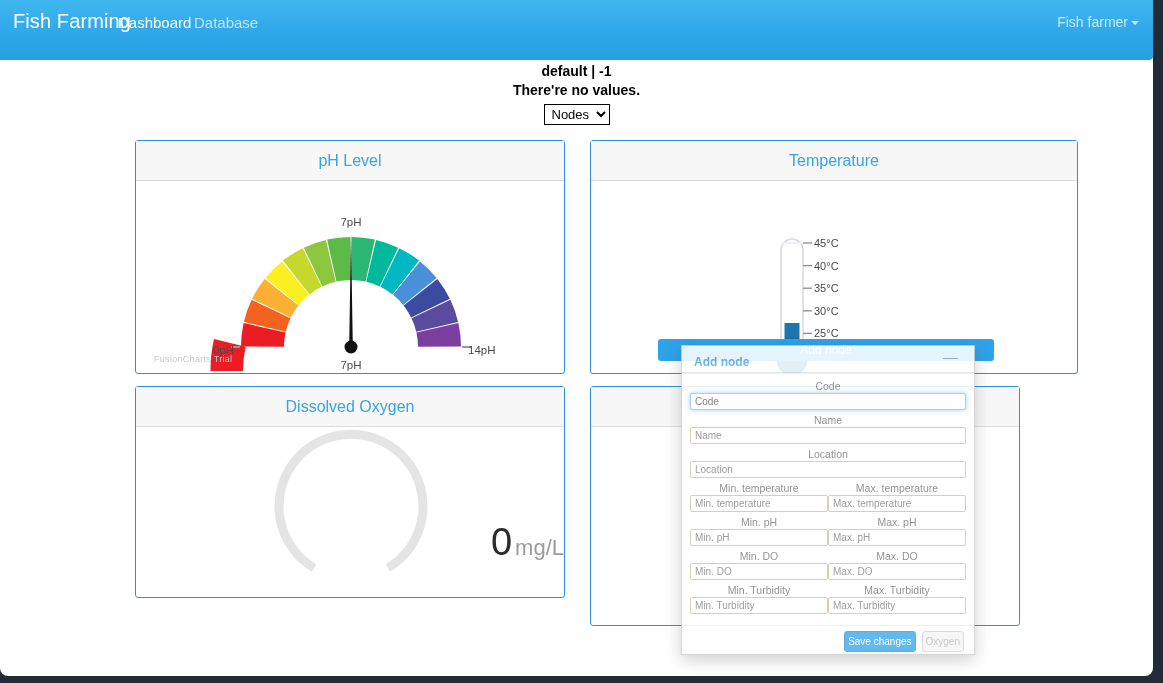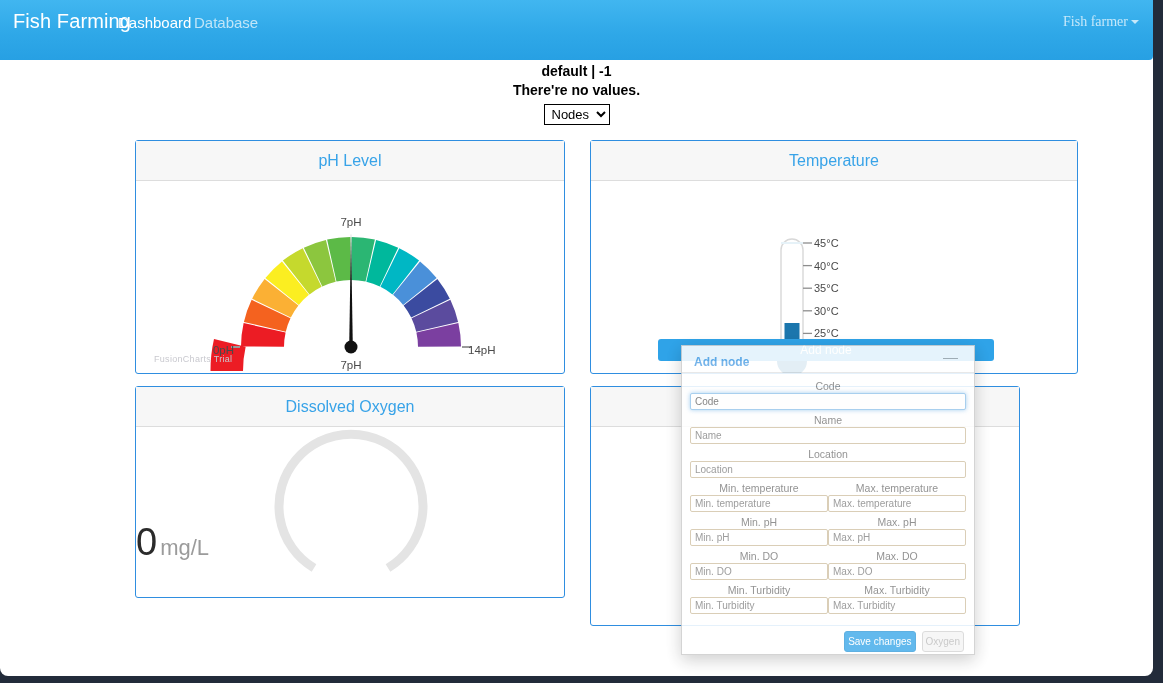--- a/index.html
+++ b/index.html
@@ -38,21 +38,21 @@
     font-size: 20px; color: #ffffff; letter-spacing: .1px;
   }
   .nav-link {
     position: absolute; top: 14px;
     font-size: 15px; cursor: pointer;
   }
   #nav-dashboard { left: 118px; color: #ffffff; }
   #nav-database  { left: 194px; color: #bfe5f8; }
   #nav-user {
     position: absolute; right: 14px; top: 14px;
-    font-size: 14px; color: #c6e8fa; cursor: pointer; font-family: Liberation Serif, serif;
+    font-size: 14px; color: #c6e8fa; cursor: pointer;
   }
   #nav-user .caret {
     display: inline-block;
     margin-left: 3px;
     border-left: 4px solid transparent;
     border-right: 4px solid transparent;
     border-top: 4px solid #c6e8fa;
     vertical-align: 2px;
   }
 
@@ -184,21 +184,21 @@
     cursor: pointer;
     opacity: .85;
   }
   .btn-primary { background: #2fa3e8; border: 1px solid #2b97d8; color: #fff; }
   .btn-default { background: #f4f4f4; border: 1px solid #d2d2d2; color: #b9b9b9; }
 
   
   #do-value {
     position: absolute;
     left: 0; top: 96px; width: 100%;
-    text-align: left;
+    text-align: right;
     line-height: 1;
   }
   #do-number { font-size: 38px; color: #2b2b2b; }
   #do-unit { font-size: 22px; color: #9b9b9b; margin-left: 3px; }
 </style>
 </head>
 <body>
 
 <div id="frame">
   <div id="page">

